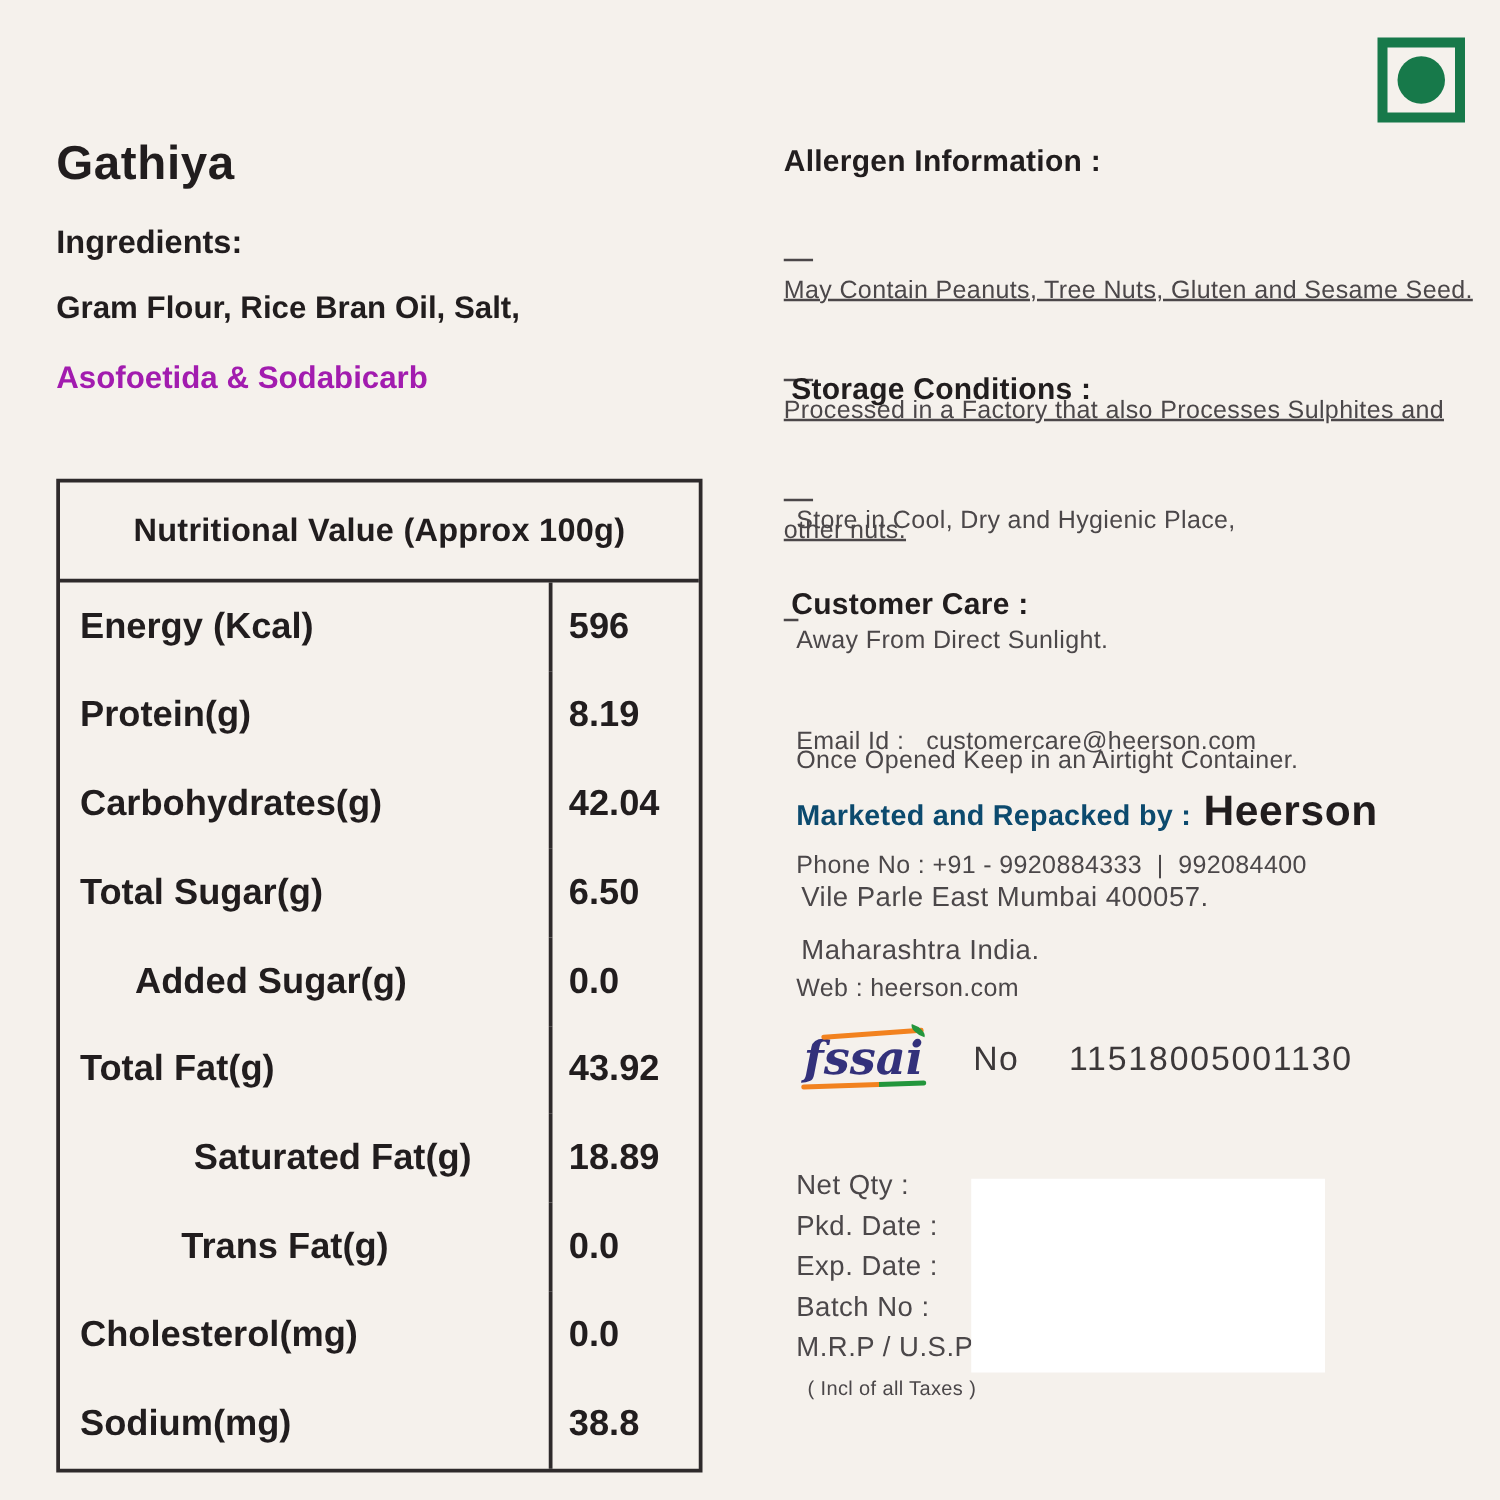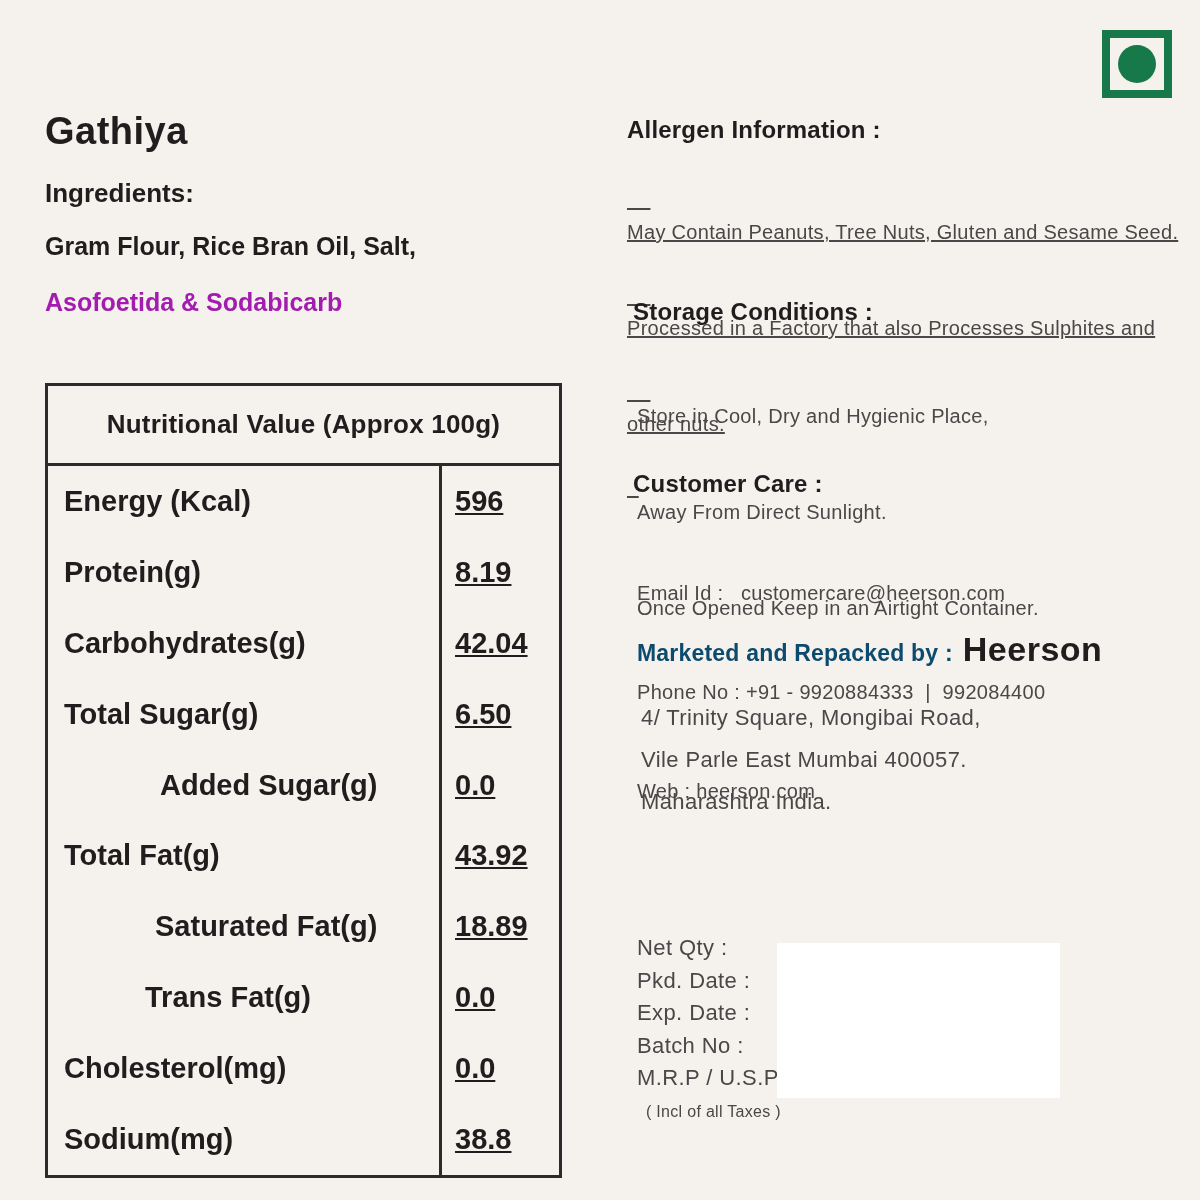--- a/index.html
+++ b/index.html
@@ -24,26 +24,26 @@
     height:80px; border-bottom:3px solid #2e2a2b;
     display:flex; align-items:center; justify-content:center;
     font-size:26px; font-weight:bold; color:#211d1e; letter-spacing:.2px;
   }
   .ntable-body { display:flex; flex-direction:column; height:709px; }
   .nrow { flex:1; display:flex; }
   .cell-label {
     width:391px; display:flex; align-items:center;
     padding-left:16px; font-size:29px; font-weight:bold; color:#211d1e;
   }
-  .cell-label.ind-a { padding-left:112px; }
+  .cell-label.ind-a { padding-left:60px; }
   .cell-label.ind-b { padding-left:107px; }
   .cell-label.ind-c { padding-left:97px; }
   .cell-value {
     flex:1; border-left:3px solid #2e2a2b; display:flex; align-items:center;
-    padding-left:13px; font-size:29px; font-weight:bold; color:#211d1e;text-decoration:underline;
+    padding-left:13px; font-size:29px; font-weight:bold; color:#211d1e;
   }
 
   
   .veg-mark {
     left:1102px; top:30px; width:70px; height:68px;
     border:8px solid #17794a; background:#f5f1ec;
     display:flex; align-items:center; justify-content:center;
   }
   .veg-dot { width:38px; height:38px; border-radius:50%; background:#17794a; }
 
@@ -160,25 +160,34 @@
     <div>Phone No : +91 - 9920884333  |  992084400</div>
     <div>Web : heerson.com</div>
   </div>
 
   <div class="abs marketed-row">
     <span class="marketed-label">Marketed and Repacked by :</span>
     <span class="brand-name">Heerson</span>
   </div>
 
   <div class="abs address-body">
-    <div>4/ Trinity Square, Mongibai Road,</div>
     <div>Vile Parle East Mumbai 400057.</div>
     <div>Maharashtra India.</div>
   </div>
 
+  <div class="abs fssai-row">
+    <span class="fssai-logo">
+      <span class="fssai-topbar"></span>
+      <span>fssai</span>
+      <span class="fssai-leaf"></span>
+      <span class="fssai-underline"></span>
+    </span>
+    <span class="fssai-no-label">No</span>
+    <span class="fssai-no-value">11518005001130</span>
+  </div>
 
   <div class="abs netqty-body">
     <div>Net Qty :</div>
     <div>Pkd. Date :</div>
     <div>Exp. Date :</div>
     <div>Batch No :</div>
     <div>M.R.P / U.S.P</div>
   </div>
   <div class="abs fill-box"></div>
   <div class="abs taxes-note">( Incl of all Taxes )</div>

